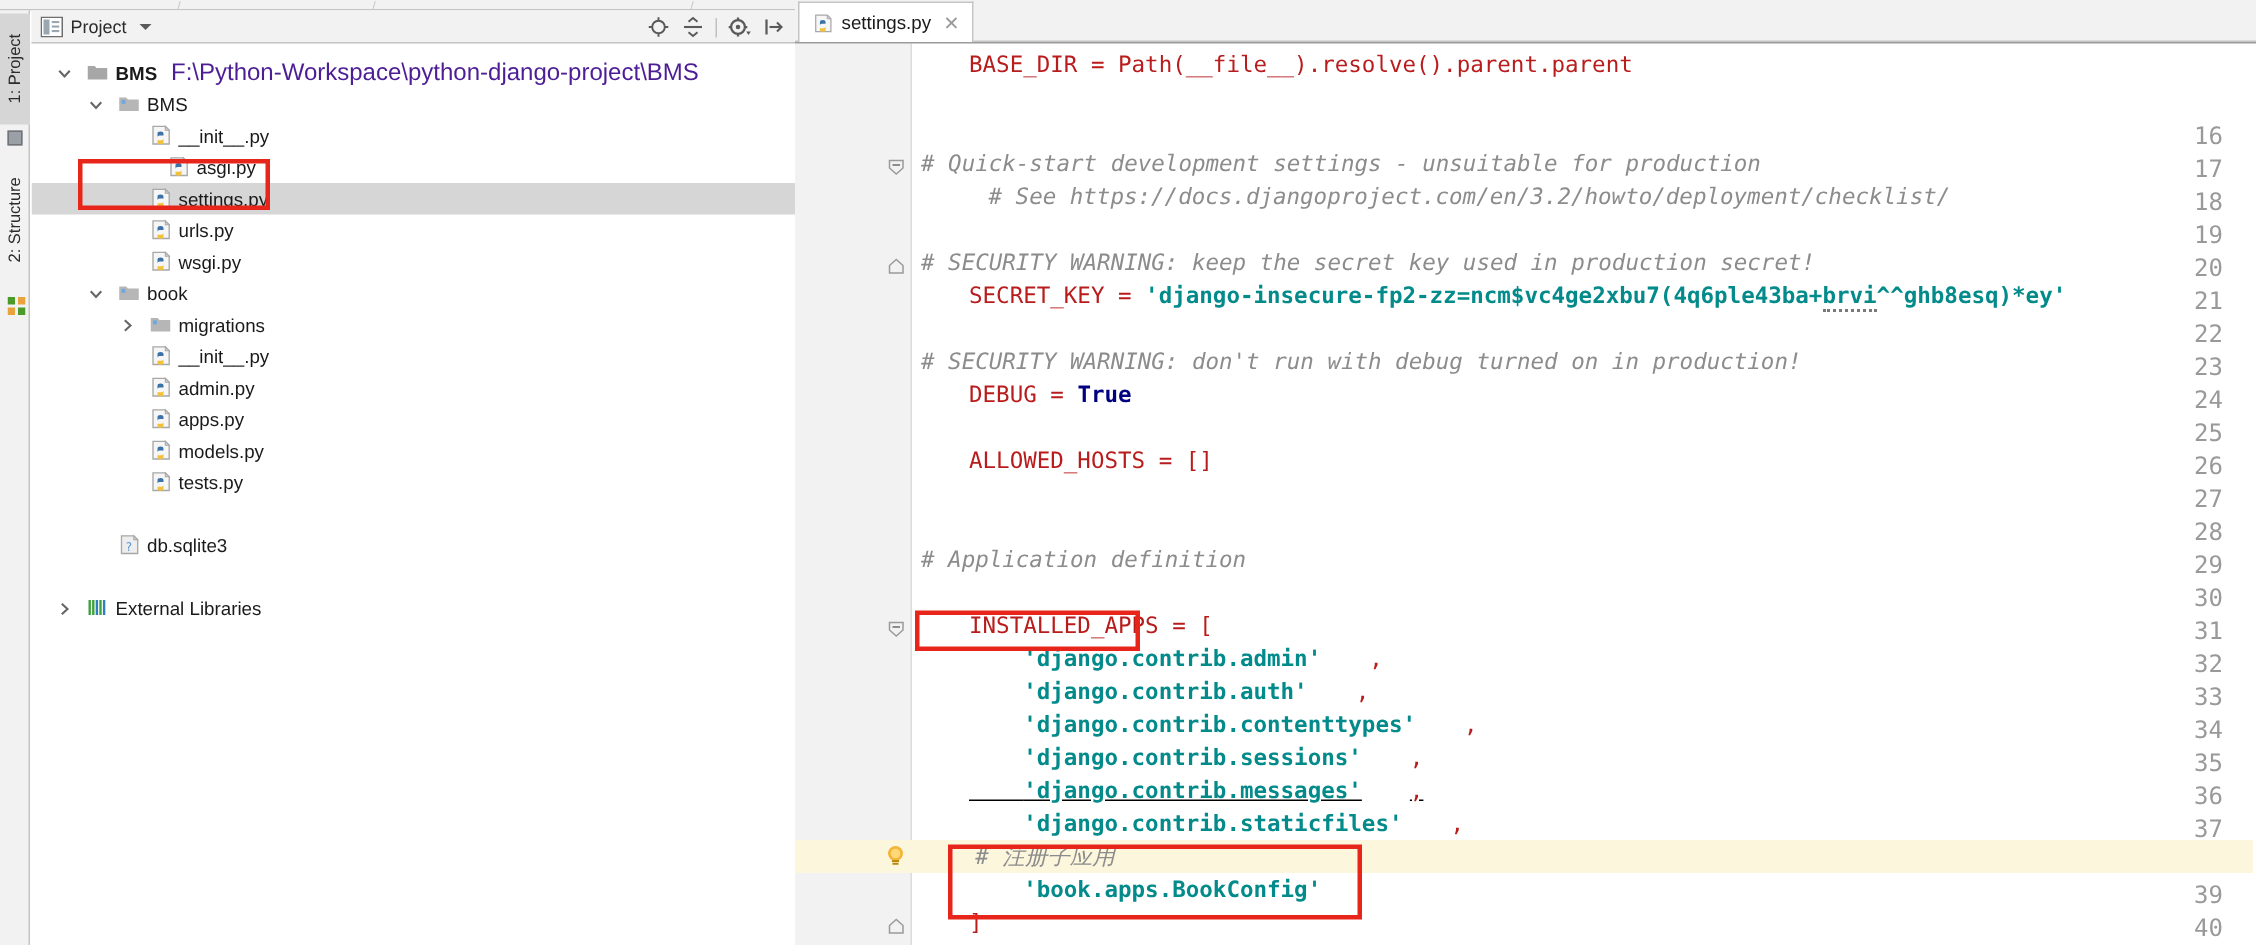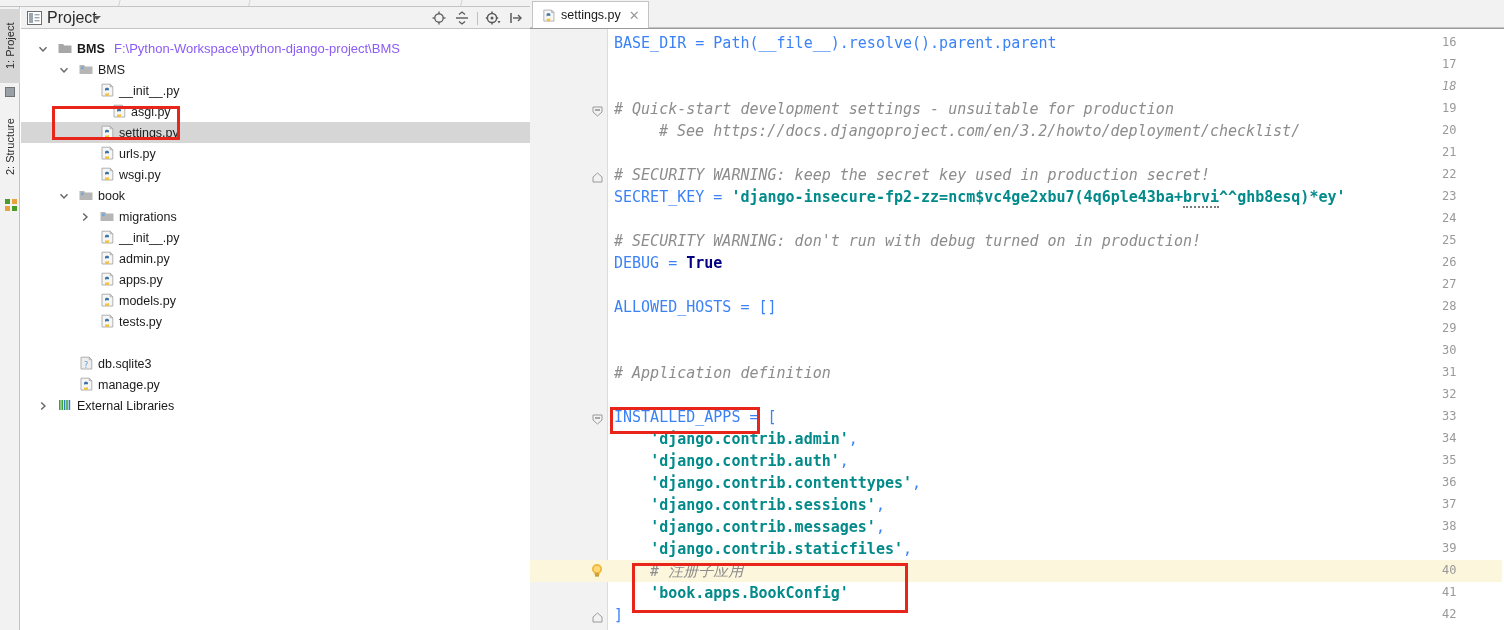--- a/index.html
+++ b/index.html
@@ -46,21 +46,21 @@
   .proj {
     position: absolute; left: 21px; top: 7px; width: 509px; height: 623px;
     background: #ffffff;
   }
   .proj-header {
     position: absolute; left: 0; top: 0; width: 509px; height: 22px;
     background: #f2f2f2; border-bottom: 1px solid #c4c4c4;
     display: flex; align-items: center;
   }
   .proj-title {
-    font-size: 16px; color: #2b2b2b; margin-left: 26px;
+    font-size: 12px; color: #2b2b2b; margin-left: 26px;
   }
   .proj-header .pan-icon {
     position: absolute; left: 6px; top: 4px; width: 15px; height: 14px;
   }
   .caret-down {
     position: absolute; left: 72px; top: 9px;
     width: 0; height: 0;
     border-left: 4px solid transparent; border-right: 4px solid transparent;
     border-top: 4px solid #5a5a5a;
   }
@@ -77,21 +77,21 @@
     font-size: 12.5px; color: #1a1a1a; white-space: nowrap;
   }
   .row.selected { background: #d6d6d6; }
   .arrow {
     position: absolute; width: 10px; height: 10px;
   }
   .arrow svg { display: block; }
   .ficon { position: absolute; width: 16px; height: 16px; }
   .lbl { position: absolute; }
   .lbl.bold { font-weight: bold; }
-  .path { position: absolute; color: #8b5cf6; font-size: 13px; }
+  .path { position: absolute; color: #4c1d95; font-size: 16px; }
 
   
   .editor {
     position: absolute; left: 530px; top: 0; width: 974px; height: 630px;
     background: #ffffff;
   }
   .tabrow {
     position: absolute; left: 0; top: 0; width: 974px; height: 28px;
     background: #f2f2f2; border-bottom: 1px solid #c4c4c4;
   }
@@ -112,36 +112,36 @@
   }
   .gutter {
     position: absolute; left: 0; top: 0; width: 78px; height: 601px;
     background: #f2f2f2;
   }
   .foldcol {
     position: absolute; left: 58px; top: 0; width: 20px; height: 601px;
     background: #f2f2f2; border-right: 1px solid #dcdcdc;
   }
   .lnum {
-    position: absolute; right: 22px; width: 40px; text-align: left;
-    color: #999999; font-size: 12px; font-family: "DejaVu Sans Mono", monospace;
+    position: absolute; right: 22px; width: 40px; text-align: right;
+    color: #999999; font-size: 16px; font-family: "DejaVu Sans Mono", monospace; margin-top: 46px;
   }
   .codeline {
     position: absolute; left: 84px; white-space: pre;
     font-family: "DejaVu Sans Mono", monospace; font-size: 15px;
     color: #000000; letter-spacing: 0px;
   }
   .hl-row {
     position: absolute; left: 0; width: 974px; height: 22px;
     background: #fcf6dc;
   }
   .cmt { color: #8c8c8c; font-style: italic; }
   .str { color: #038a8a; font-weight: bold; }
   .kw  { color: #000080; font-weight: bold; }
-  .plain { color: #3b82f6; }
+  .plain { color: #b91c1c; margin-left: 32px; }
   .squig {
     border-bottom: 2px dotted #7a7a7a;
   }
 
   .foldmark { position: absolute; left: 62px; width: 11px; height: 11px; }
   .bulb { position: absolute; left: 60px; width: 14px; height: 15px; }
 
   
   .redbox {
     position: absolute; border: 3px solid #e8251b; background: transparent;
@@ -373,29 +373,20 @@
           <span class="lbl" style="left: 98px;">tests.py</span>
         </div>
         <div class="row" style="position: absolute; left: 0px; width: 509px; top: 323px;">
           <span class="ficon" style="left: 57px; top: 2px;"><svg width="16" height="16" viewBox="0 0 16 16">
     <path d="M3 2.2h8.2l2.6 2.6v9.2H3z" fill="#eeeeee" stroke="#a8a8a8" stroke-width="0.9"></path>
     <path d="M11.2 2.2v2.6h2.6z" fill="#cfcfcf" stroke="#a8a8a8" stroke-width="0.7"></path>
     <text x="8" y="12.6" font-size="8" fill="#5b9bd5" font-family="DejaVu Sans, sans-serif" text-anchor="middle">?</text>
   </svg></span>
           <span class="lbl" style="left: 77px;">db.sqlite3</span>
         </div>
-        <div class="row" style="position: absolute; left: 0px; width: 509px; top: 344px;">
-          <span class="ficon" style="left: 57px; top: 2px;"><svg width="16" height="16" viewBox="0 0 16 16">
-    <path d="M3 2.2h8.2l2.6 2.6v9.2H3z" fill="#f6f6f6" stroke="#a8a8a8" stroke-width="0.9"></path>
-    <path d="M11.2 2.2v2.6h2.6z" fill="#d4d4d4" stroke="#a8a8a8" stroke-width="0.7"></path>
-    <path d="M6 7.2c0-1 .6-1.5 2-1.5s2 .5 2 1.5v1.1H7.4c-.8 0-1.4.5-1.4 1.3" fill="#3b73a8"></path>
-    <path d="M10 12.6c0 1-.6 1.5-2 1.5s-2-.5-2-1.5v-1.1h2.6c.8 0 1.4-.5 1.4-1.3" fill="#f2c13c"></path>
-  </svg></span>
-          <span class="lbl" style="left: 77px;">manage.py</span>
-        </div>
         <div class="row" style="position: absolute; left: 0px; width: 509px; top: 365px;">
           <span class="arrow" style="left: 17px; top: 6px;">
             <svg width="10" height="10" viewBox="0 0 10 10">
               <polyline points="3.2,1.5 7,5 3.2,8.5" fill="none" stroke="#666" stroke-width="1.4"></polyline>
             </svg>
           </span>
           <span class="ficon" style="left: 36px; top: 2px;"><svg width="16" height="16" viewBox="0 0 16 16">
     <rect x="2" y="3" width="1.6" height="10" fill="#3fa23f"></rect>
     <rect x="4.4" y="3" width="1.6" height="10" fill="#3fa23f"></rect>
     <rect x="6.8" y="3" width="1.6" height="10" fill="#2f7fbf"></rect>
@@ -422,21 +413,21 @@
         <span class="tab-close">✕</span>
       </div>
     </div>
 
     <div class="code-area" id="code-area">
       <div class="gutter"></div>
       <div class="foldcol"></div>
     <div class="lnum" style="top: 6px;">16</div>
         <div class="codeline" style="top: 5px;"><span class="plain">BASE_DIR = Path(__file__).resolve().parent.parent</span></div>
         <div class="lnum" style="top: 28px;">17</div>
-        <div class="lnum" style="top: 50px; font-style: italic;">18</div>
+        <div class="lnum" style="top: 50px;">18</div>
         <div class="lnum" style="top: 72px;">19</div>
         <div class="foldmark" style="top: 74px;"><svg width="11" height="11" viewBox="0 0 11 11">
         <path d="M1 1h9v5L5.5 10 1 6z" fill="#f2f2f2" stroke="#9a9a9a" stroke-width="1"></path>
         <line x1="3" y1="4" x2="8" y2="4" stroke="#6a6a6a" stroke-width="1.1"></line>
           </svg></div>
         <div class="codeline" style="top: 71px;"><span class="cmt"># Quick-start development settings - unsuitable for production</span></div>
         <div class="lnum" style="top: 94px;">20</div>
         <div class="codeline" style="top: 93px; margin-left: 45px;"><span class="cmt"># See https://docs.djangoproject.com/en/3.2/howto/deployment/checklist/</span></div>
         <div class="lnum" style="top: 116px;">21</div>
         <div class="lnum" style="top: 138px;">22</div>
@@ -467,21 +458,21 @@
         <div class="codeline" style="top: 379px;"><span class="plain">INSTALLED_APPS = [</span></div>
         <div class="lnum" style="top: 402px;">34</div>
         <div class="codeline" style="top: 401px;"><span class="plain">    </span><span class="str">'django.contrib.admin'</span><span class="plain">,</span></div>
         <div class="lnum" style="top: 424px;">35</div>
         <div class="codeline" style="top: 423px;"><span class="plain">    </span><span class="str">'django.contrib.auth'</span><span class="plain">,</span></div>
         <div class="lnum" style="top: 446px;">36</div>
         <div class="codeline" style="top: 445px;"><span class="plain">    </span><span class="str">'django.contrib.contenttypes'</span><span class="plain">,</span></div>
         <div class="lnum" style="top: 468px;">37</div>
         <div class="codeline" style="top: 467px;"><span class="plain">    </span><span class="str">'django.contrib.sessions'</span><span class="plain">,</span></div>
         <div class="lnum" style="top: 490px;">38</div>
-        <div class="codeline" style="top: 489px;"><span class="plain">    </span><span class="str">'django.contrib.messages'</span><span class="plain">,</span></div>
+        <div class="codeline" style="top: 489px; text-decoration: underline;"><span class="plain">    </span><span class="str">'django.contrib.messages'</span><span class="plain">,</span></div>
         <div class="lnum" style="top: 512px;">39</div>
         <div class="codeline" style="top: 511px;"><span class="plain">    </span><span class="str">'django.contrib.staticfiles'</span><span class="plain">,</span></div>
         <div class="hl-row" style="top: 531px;"></div>
         <div class="lnum" style="top: 534px;">40</div>
         <div class="bulb" style="top: 534px;"><svg width="14" height="15" viewBox="0 0 14 15">
       <circle cx="7" cy="6" r="5" fill="#f2b538"></circle>
       <circle cx="7" cy="6" r="3.2" fill="#ffd878"></circle>
       <rect x="4.6" y="10.4" width="4.8" height="1.3" fill="#b8860b"></rect>
       <rect x="5" y="12.2" width="4" height="1.3" fill="#b8860b"></rect>
     </svg></div>

